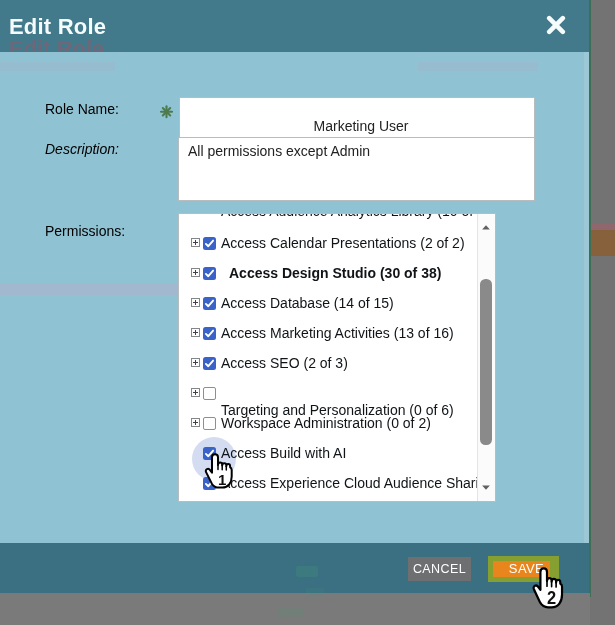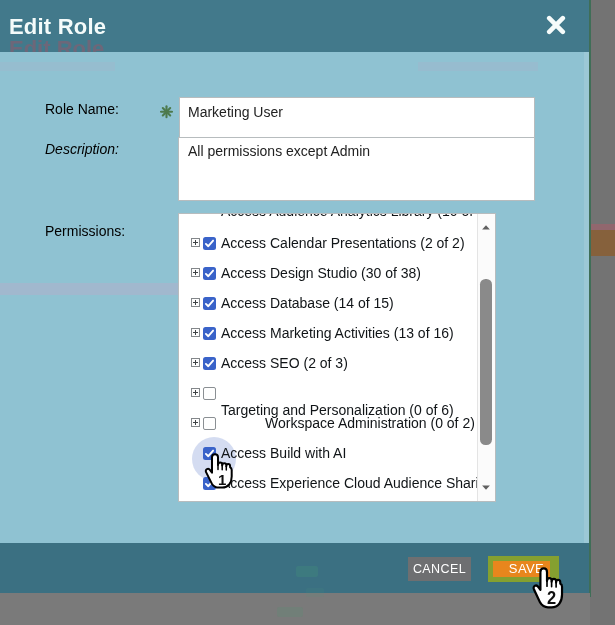--- a/index.html
+++ b/index.html
@@ -55,21 +55,21 @@
   <div class="abs" style="left:160px; top:105px;">
     <svg width="13" height="14" viewBox="0 0 13 14">
       <g stroke="#4d7a4e" stroke-width="2.1" stroke-linecap="round">
         <line x1="6.5" y1="1.2" x2="6.5" y2="12.2"></line>
         <line x1="1" y1="6.7" x2="12" y2="6.7"></line>
         <line x1="2.8" y1="3" x2="10.2" y2="10.4"></line>
         <line x1="10.2" y1="3" x2="2.8" y2="10.4"></line>
       </g>
     </svg>
   </div>
-  <div class="abs field" style="left:179px; top:97px; width:356px; height:43px; padding:6px 0 0 8px;">Marketing User</div>
+  <div class="abs field" style="left:179px; top:97px; width:356px; height:43px; padding:20px 0 0 8px;text-align:center;">Marketing User</div>
 
   <div class="abs label" style="left:45px; top:141px;font-style:italic;">Description:</div>
   <div class="abs field" style="left:178px; top:137px; width:357px; height:64px; padding:5px 0 0 9px;">All permissions except Admin</div>
 
   <div class="abs label" style="left:45px; top:223px;">Permissions:</div>
   <div class="abs" style="left:0; top:283px; width:178px; height:12px; background:rgba(196,164,196,0.33);"></div>
   <div class="abs" style="left:418px; top:62px; width:120px; height:9px; background:rgba(185,165,195,0.20);"></div>
   <div class="abs" style="left:0px; top:62px; width:115px; height:9px; background:rgba(185,165,195,0.18);"></div>
 
   <div class="abs field" style="left:178px; top:213px; width:318px; height:289px; overflow:hidden;">
@@ -82,21 +82,21 @@
         <path d="M2.9 6.9 L5.3 9.2 L10.1 3.6" fill="none" stroke="#fff" stroke-width="1.9" stroke-linecap="round" stroke-linejoin="round"></path>
       </svg>
     </div>
     <div class="lrow" style="left:42px; top:21px;">Access Calendar Presentations (2 of 2)</div>
     <div class="exp" style="left:12px; top:54px;"></div>
     <div class="cb on" style="left:24px; top:53px;">
       <svg width="13" height="13" viewBox="0 0 13 13">
         <path d="M2.9 6.9 L5.3 9.2 L10.1 3.6" fill="none" stroke="#fff" stroke-width="1.9" stroke-linecap="round" stroke-linejoin="round"></path>
       </svg>
     </div>
-    <div class="lrow" style="left:42px; top:51px;">Access Design Studio (30 of 38)</div>
+    <div class="lrow" style="left:50px; top:51px;font-weight:bold;">Access Design Studio (30 of 38)</div>
     <div class="exp" style="left:12px; top:84px;"></div>
     <div class="cb on" style="left:24px; top:83px;">
       <svg width="13" height="13" viewBox="0 0 13 13">
         <path d="M2.9 6.9 L5.3 9.2 L10.1 3.6" fill="none" stroke="#fff" stroke-width="1.9" stroke-linecap="round" stroke-linejoin="round"></path>
       </svg>
     </div>
     <div class="lrow" style="left:42px; top:81px;">Access Database (14 of 15)</div>
     <div class="exp" style="left:12px; top:114px;"></div>
     <div class="cb on" style="left:24px; top:113px;">
       <svg width="13" height="13" viewBox="0 0 13 13">
@@ -109,21 +109,21 @@
       <svg width="13" height="13" viewBox="0 0 13 13">
         <path d="M2.9 6.9 L5.3 9.2 L10.1 3.6" fill="none" stroke="#fff" stroke-width="1.9" stroke-linecap="round" stroke-linejoin="round"></path>
       </svg>
     </div>
     <div class="lrow" style="left:42px; top:141px;">Access SEO (2 of 3)</div>
     <div class="exp" style="left:12px; top:174px;"></div>
     <div class="cb off" style="left:24px; top:173px;"></div>
     <div class="lrow" style="left:42px; top:171px;margin-top:17px;">Targeting and Personalization (0 of 6)</div>
     <div class="exp" style="left:12px; top:204px;"></div>
     <div class="cb off" style="left:24px; top:203px;"></div>
-    <div class="lrow" style="left:42px; top:201px;margin-left:44px;">Workspace Administration (0 of 2)</div>
+    <div class="lrow" style="left:42px; top:201px;">Workspace Administration (0 of 2)</div>
 
     <div style="position:absolute; left:13px; top:223px; width:44px; height:44px; border-radius:50%; background:#ccd6ee; opacity:0.85;"></div>
     <div class="cb on" style="left:24px; top:233px;">
       <svg width="13" height="13" viewBox="0 0 13 13">
         <path d="M2.9 6.9 L5.3 9.2 L10.1 3.6" fill="none" stroke="#fff" stroke-width="1.9" stroke-linecap="round" stroke-linejoin="round"></path>
       </svg>
     </div>
     <div class="lrow" style="left:42px; top:231px;">Access Build with AI</div>
     <div class="cb on" style="left:24px; top:263px;">
       <svg width="13" height="13" viewBox="0 0 13 13">

